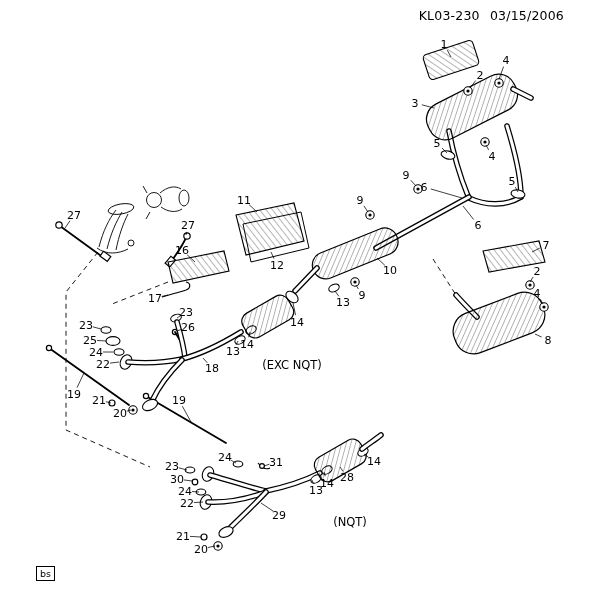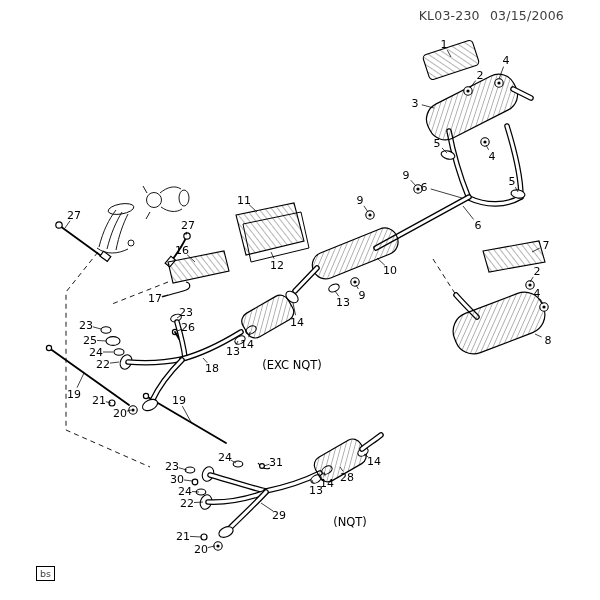--- a/index.html
+++ b/index.html
@@ -1,17 +1,17 @@
 <!DOCTYPE html>
 <html><head>
 <meta charset="utf-8">
 <style>
   html,body{margin:0;padding:0;background:#fff;}
   .page{position:relative;width:600px;height:600px;background:#ffffff;
-        font-family:"DejaVu Sans",sans-serif;color:#404040;overflow:hidden;}
+        font-family:"DejaVu Sans",sans-serif;color:#000000;overflow:hidden;}
   .header{position:absolute;top:8px;right:36px;font-size:12.5px;letter-spacing:.2px;}
   .header span{margin-left:6px;}
   .footer-box{position:absolute;left:36px;top:566px;border:1.4px solid #000;
               font-size:9.5px;line-height:13px;padding:0 3px;text-align:center;}
   svg.diagram{position:absolute;left:0;top:0;}
   .shield{stroke:#000;stroke-width:1.1;}
   .shieldO{fill:none;stroke:#000;stroke-width:1;}
   .muffler{stroke:#000;stroke-width:1.2;}
   .ring{fill:#fff;stroke:#000;stroke-width:1.1;}
   .pipeO{fill:none;stroke:#000;stroke-width:5.6;stroke-linecap:round;}

